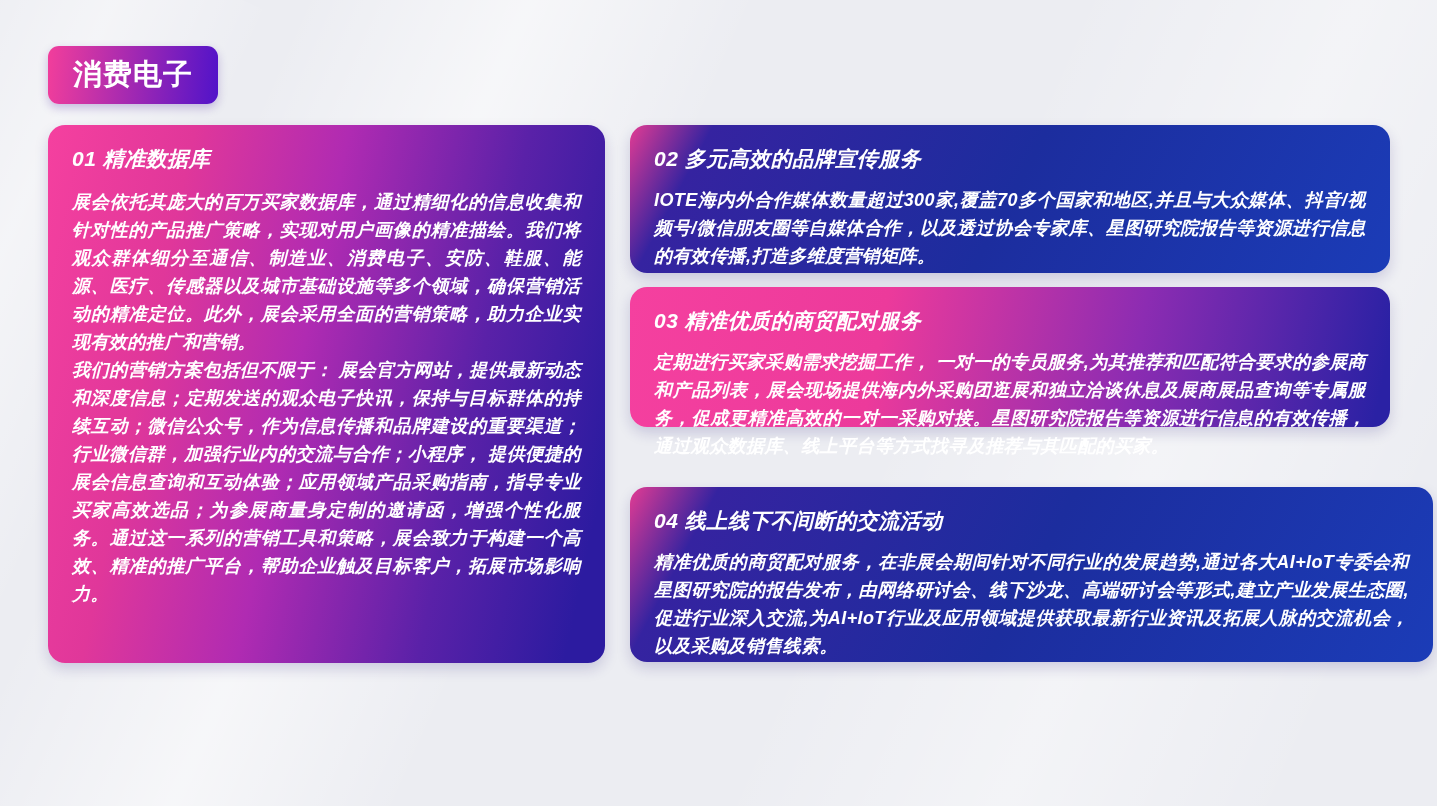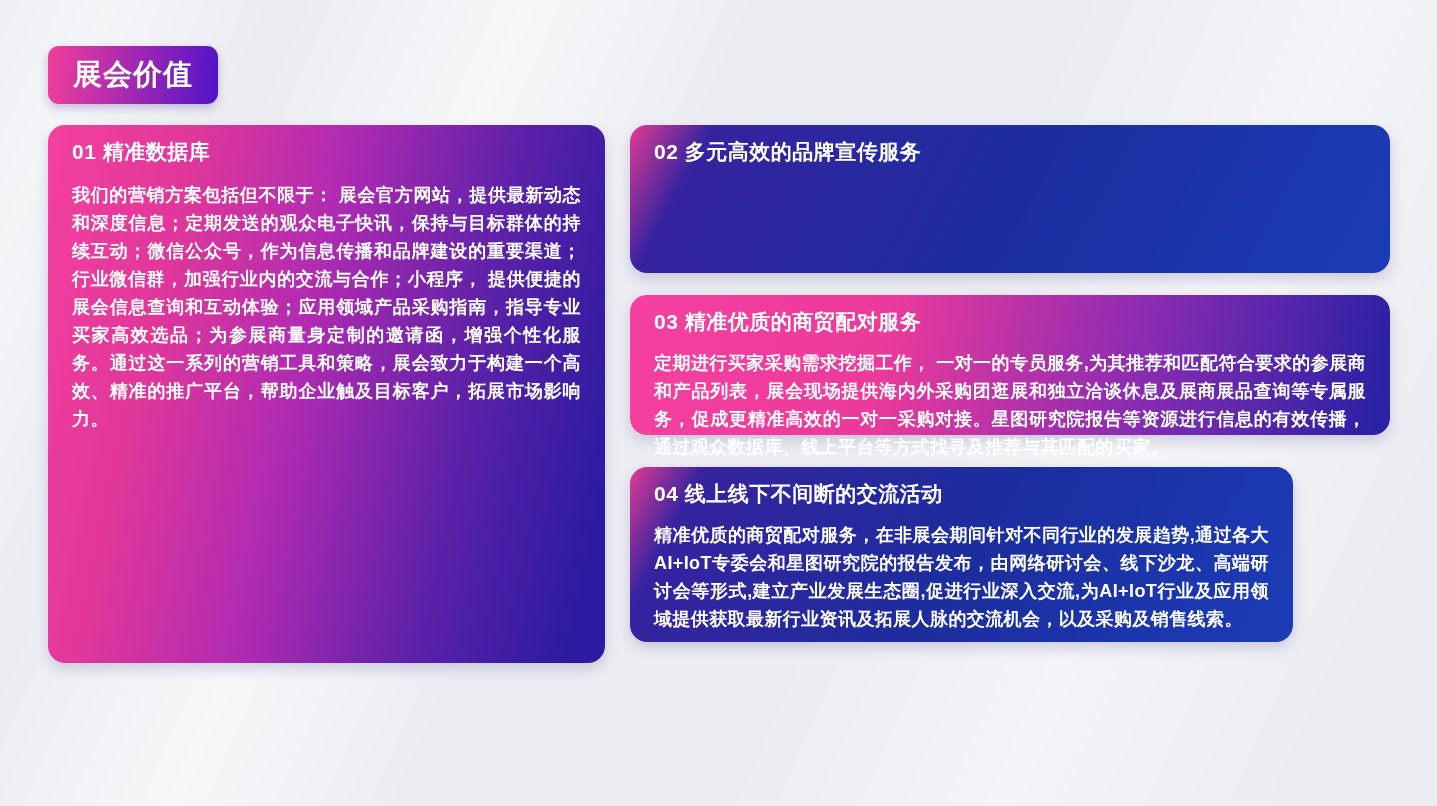--- a/index.html
+++ b/index.html
@@ -29,22 +29,23 @@
     font-size: 29px;
     font-weight: bold;
     letter-spacing: 1px;
     box-shadow: 0 4px 10px rgba(60,20,150,0.25);
   }
 
   .card {
     position: absolute;
     border-radius: 17px;
     color: var(--text, #fff);
-    padding: 13px 24px;
+    padding: 20px 24px;
     box-shadow: 0 6px 14px rgba(40,30,120,0.18);
+    font-style: italic;
   }
   .card h2 {
     font-size: 21px;
     font-weight: bold;
     letter-spacing: 0.5px;
     margin-bottom: 15px;
   }
   .card p {
     font-size: 18px;
     font-weight: bold;
@@ -58,44 +59,45 @@
     left: 48px; top: 125px; width: 557px; height: 538px;
     background: linear-gradient(102deg, #f5409f 0%, #e0379a 22%, #b02bb2 45%, #5a21a8 72%, var(--indigo, #2c1ba0) 94%);
   }
   .card-2 {
     left: 630px; top: 125px; width: 760px; height: 148px;
     background: linear-gradient(118deg, #e23b93 0%, #3523a0 10%, var(--royal-blue, #1c2d9e) 50%, var(--bright-blue, #1b3cb7) 100%);
   }
   .card-3 {
     left: 630px; top: 287px; width: 760px; height: 140px;
     background: linear-gradient(101deg, #f5409f 0%, #ec3a9b 33%, #8c2cb2 66%, #2a21a4 98%);
-    margin-top: 8px;
   }
   .card-4 {
-    left: 630px; top: 467px; width: 663px; height: 175px;
+    left: 630px; top: 487px; width: 803px; height: 175px;
     background: linear-gradient(118deg, #e23b93 0%, #3523a0 10%, var(--royal-blue, #1c2d9e) 50%, var(--bright-blue, #1b3cb7) 100%);
   }
   .card-2 h2, .card-3 h2, .card-4 h2 { margin-bottom: 13px; }
 </style>
 </head>
 <body>
 
 <div class="bg-stripe s1"></div>
 <div class="bg-stripe s2"></div>
 <div class="bg-stripe s3"></div>
 
-<div class="title-badge">展会价值</div>
+<div class="title-badge">消费电子</div>
 
 <div class="card card-1">
   <h2>01 精准数据库</h2>
+  <p>展会依托其庞大的百万买家数据库，通过精细化的信息收集和针对性的产品推广策略，实现对用户画像的精准描绘。我们将观众群体细分至通信、制造业、消费电子、安防、鞋服、能源、医疗、传感器以及城市基础设施等多个领域，确保营销活动的精准定位。此外，展会采用全面的营销策略，助力企业实现有效的推广和营销。</p>
   <p>我们的营销方案包括但不限于： 展会官方网站，提供最新动态和深度信息；定期发送的观众电子快讯，保持与目标群体的持续互动；微信公众号，作为信息传播和品牌建设的重要渠道；行业微信群，加强行业内的交流与合作；小程序， 提供便捷的展会信息查询和互动体验；应用领域产品采购指南，指导专业买家高效选品；为参展商量身定制的邀请函，增强个性化服务。通过这一系列的营销工具和策略，展会致力于构建一个高效、精准的推广平台，帮助企业触及目标客户，拓展市场影响力。</p>
 </div>
 
 <div class="card card-2">
   <h2>02 多元高效的品牌宣传服务</h2>
+  <p>IOTE海内外合作媒体数量超过300家,覆盖70多个国家和地区,并且与大众媒体、抖音/视频号/微信朋友圈等自媒体合作，以及透过协会专家库、星图研究院报告等资源进行信息的有效传播,打造多维度营销矩阵。</p>
 </div>
 
 <div class="card card-3">
   <h2>03 精准优质的商贸配对服务</h2>
   <p>定期进行买家采购需求挖掘工作， 一对一的专员服务,为其推荐和匹配符合要求的参展商和产品列表，展会现场提供海内外采购团逛展和独立洽谈休息及展商展品查询等专属服务，促成更精准高效的一对一采购对接。星图研究院报告等资源进行信息的有效传播，通过观众数据库、线上平台等方式找寻及推荐与其匹配的买家。</p>
 </div>
 
 <div class="card card-4">
   <h2>04 线上线下不间断的交流活动</h2>
   <p>精准优质的商贸配对服务，在非展会期间针对不同行业的发展趋势,通过各大AI+IoT专委会和星图研究院的报告发布，由网络研讨会、线下沙龙、高端研讨会等形式,建立产业发展生态圈,促进行业深入交流,为AI+IoT行业及应用领域提供获取最新行业资讯及拓展人脉的交流机会，以及采购及销售线索。</p>

